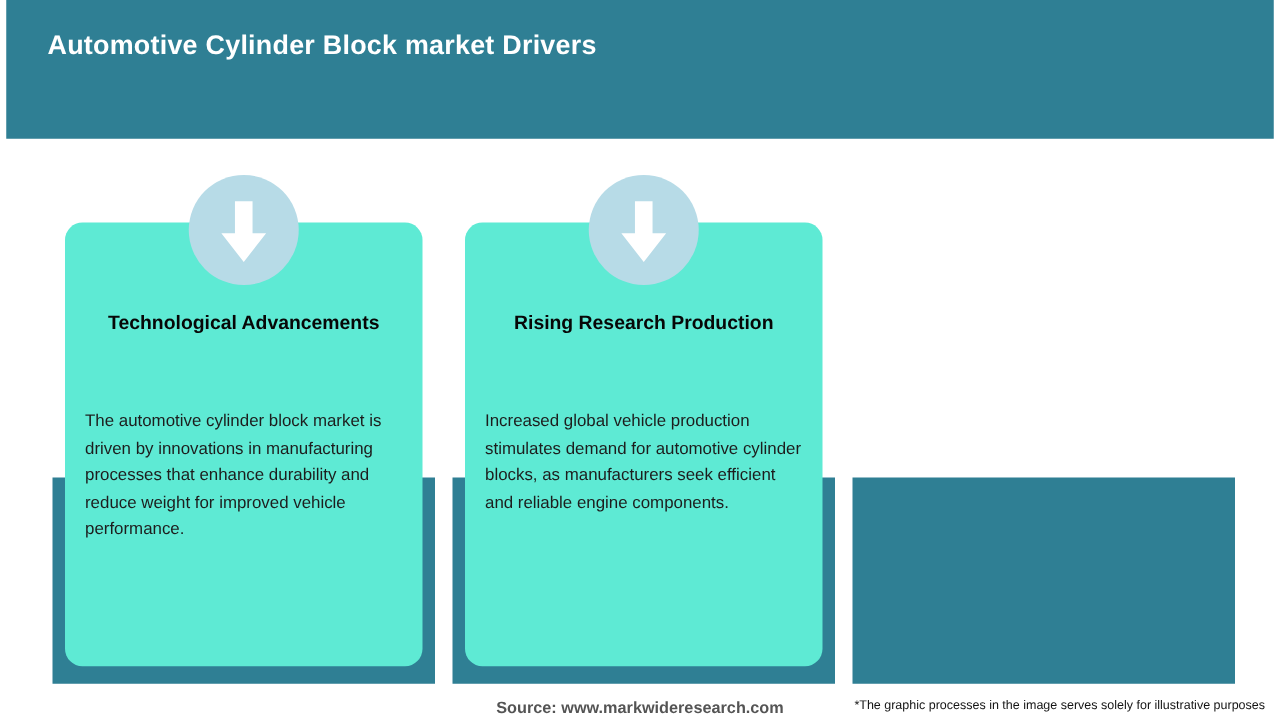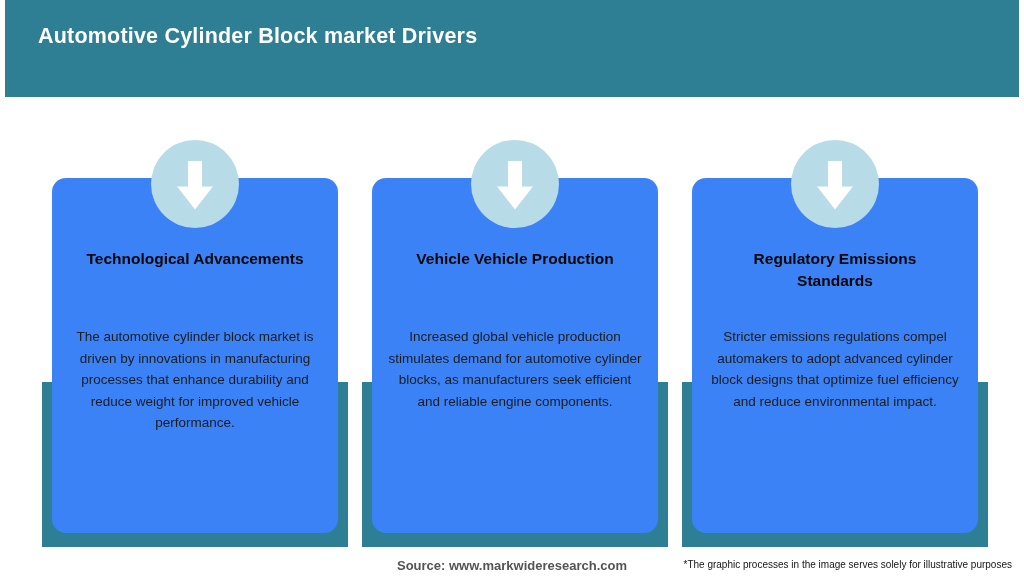--- a/index.html
+++ b/index.html
@@ -2,58 +2,58 @@
 <html><head>
 <meta charset="utf-8">
 <style>
   html,body{margin:0;padding:0;background:#ffffff;}
   .page{
     position:relative;width:1024px;height:576px;background:#ffffff;overflow:hidden;
     font-family:"Liberation Sans", sans-serif;
   }
   
   .header{
-    position:absolute;left:5px;top:0;width:1014px;height:97px;background:#2F7F94;
+    position:absolute;left:5px;top:0;width:1014px;height:111px;background:#2F7F94;
   }
   .page-title{
     position:absolute;left:33px;top:24px;
     font-size:21.5px;font-weight:bold;color:#ffffff;letter-spacing:.2px;
   }
   .logo{
     position:absolute;right:12px;top:8px;width:110px;text-align:center;color:#0b0b0b;
   }
   .logo-acronym{
     font-size:35px;font-weight:800;line-height:1;letter-spacing:-3px;
     transform:scaleY(.92);
   }
   .logo-name{font-size:10px;font-weight:bold;margin-top:0px;}
   .logo-tagline{font-size:6.5px;font-weight:bold;letter-spacing:2.2px;margin-top:1px;}
   
   .backing{
     position:absolute;top:382px;width:306px;height:165px;background:#2F7F94;
   }
   .backing.b0{left:42px;} .backing.b1{left:362px;} .backing.b2{left:682px;}
   .card{
-    position:absolute;top:178px;width:286px;height:355px;background:#3b82f6;
+    position:absolute;top:178px;width:286px;height:355px;background:#5eead4;
     border-radius:14px;
   }
   .card.c0{left:52px;} .card.c1{left:372px;} .card.c2{left:692px;}
   .icon-circle{
     position:absolute;top:-38px;left:50%;margin-left:-44px;width:88px;height:88px;
     border-radius:50%;background:#B7DBE7;display:flex;align-items:center;justify-content:center;
   }
   .icon-circle svg{width:64px;height:64px;display:block;}
   .card-title{
     position:absolute;top:70px;left:10px;right:10px;text-align:center;
     font-size:15.5px;font-weight:bold;color:#070707;line-height:1.45;
     white-space:pre-line;
   }
   .card-body{
     position:absolute;top:148px;left:16px;right:16px;
-    font-size:13.5px;line-height:21.5px;color:#1d1d1d;text-align:center;
+    font-size:13.5px;line-height:21.5px;color:#1d1d1d;text-align:left;
   }
   
   .source-text{
     position:absolute;left:0;right:0;bottom:3px;text-align:center;
     font-size:13px;font-weight:bold;color:#545454;
   }
   .disclaimer-text{
     position:absolute;right:12px;bottom:6px;
     font-size:10px;color:#141414;
   }
@@ -80,31 +80,21 @@
     <div class="card-title">Technological Advancements</div>
     <div class="card-body">The automotive cylinder block market is driven by innovations in manufacturing processes that enhance durability and reduce weight for improved vehicle performance.</div>
   </div>
 
   <div class="card c1">
     <div class="icon-circle">
       <svg viewBox="0 0 100 100" aria-hidden="true">
         <path d="M39 14 h22 v40 h17 L50 90 L22 54 h17 Z" fill="#ffffff"></path>
       </svg>
     </div>
-    <div class="card-title">Vehicle Vehicle Production</div>
+    <div class="card-title">Rising Research Production</div>
     <div class="card-body">Increased global vehicle production stimulates demand for automotive cylinder blocks, as manufacturers seek efficient and reliable engine components.</div>
   </div>
 
-  <div class="card c2">
-    <div class="icon-circle">
-      <svg viewBox="0 0 100 100" aria-hidden="true">
-        <path d="M39 14 h22 v40 h17 L50 90 L22 54 h17 Z" fill="#ffffff"></path>
-      </svg>
-    </div>
-    <div class="card-title">Regulatory Emissions
-Standards</div>
-    <div class="card-body">Stricter emissions regulations compel automakers to adopt advanced cylinder block designs that optimize fuel efficiency and reduce environmental impact.</div>
-  </div>
 
   <div class="source-text">Source: www.markwideresearch.com</div>
   <div class="disclaimer-text">*The graphic processes in the image serves solely for illustrative purposes</div>
 
 </div>
 
 </body></html>

